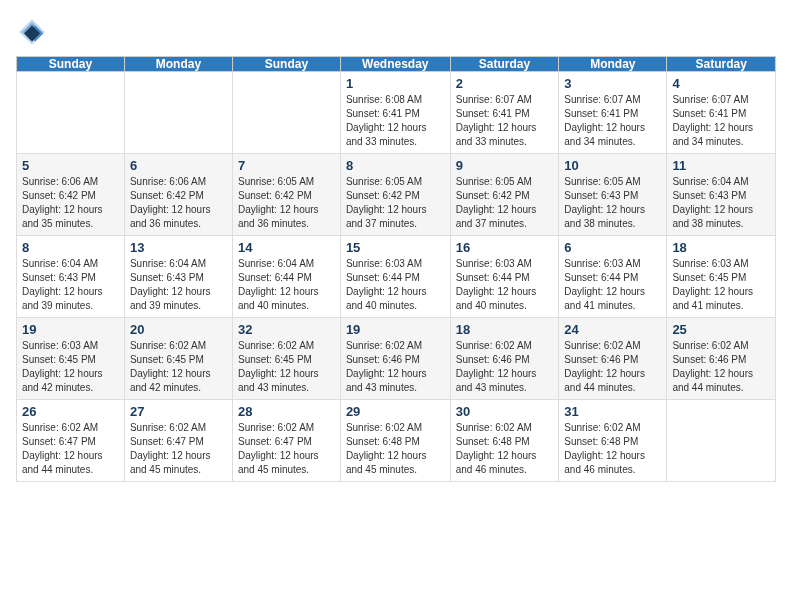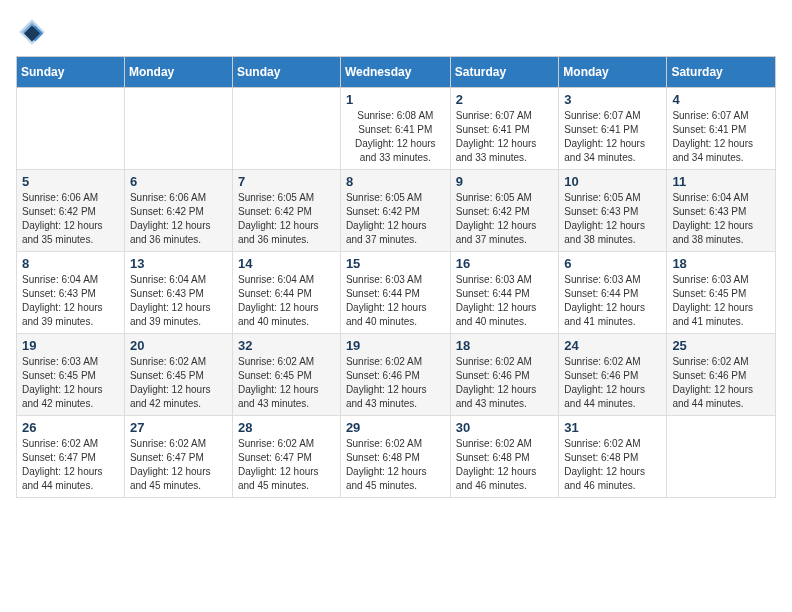--- a/index.html
+++ b/index.html
@@ -46,22 +46,22 @@
     }
     table {
       width: 100%;
       border-collapse: collapse;
     }
     thead tr th {
       background: #2e7abf;
       color: #fff;
       font-size: 12px;
       font-weight: bold;
-      padding: 8px 4px;
-      text-align: left;
+      padding: 0 4px;
+      text-align: center;
       border: 1px solid #ccc;
     }
     tbody tr td {
       vertical-align: top;
       border: 1px solid #ddd;
       padding: 4px 5px;
       font-size: 10.5px;
       color: #333;
       width: 113px;
       min-height: 80px;
@@ -117,21 +117,21 @@
         <th>Saturday</th>
       </tr>
   </thead>
   <tbody id="calendar-body">
   <tr>
         <td class="empty"></td>
         <td class="empty"></td>
         <td class="empty"></td>
         <td>
           <div class="day-number">1</div>
-          <div class="day-info" style="white-space: pre-line; text-align: center;">Sunrise: 6:08 AM
+          <div class="day-info" style="white-space: pre-line;">Sunrise: 6:08 AM
 Sunset: 6:41 PM
 Daylight: 12 hours
 and 33 minutes.</div>
         </td>
         <td>
           <div class="day-number">2</div>
           <div class="day-info" style="white-space: pre-line;">Sunrise: 6:07 AM
 Sunset: 6:41 PM
 Daylight: 12 hours
 and 33 minutes.</div>

